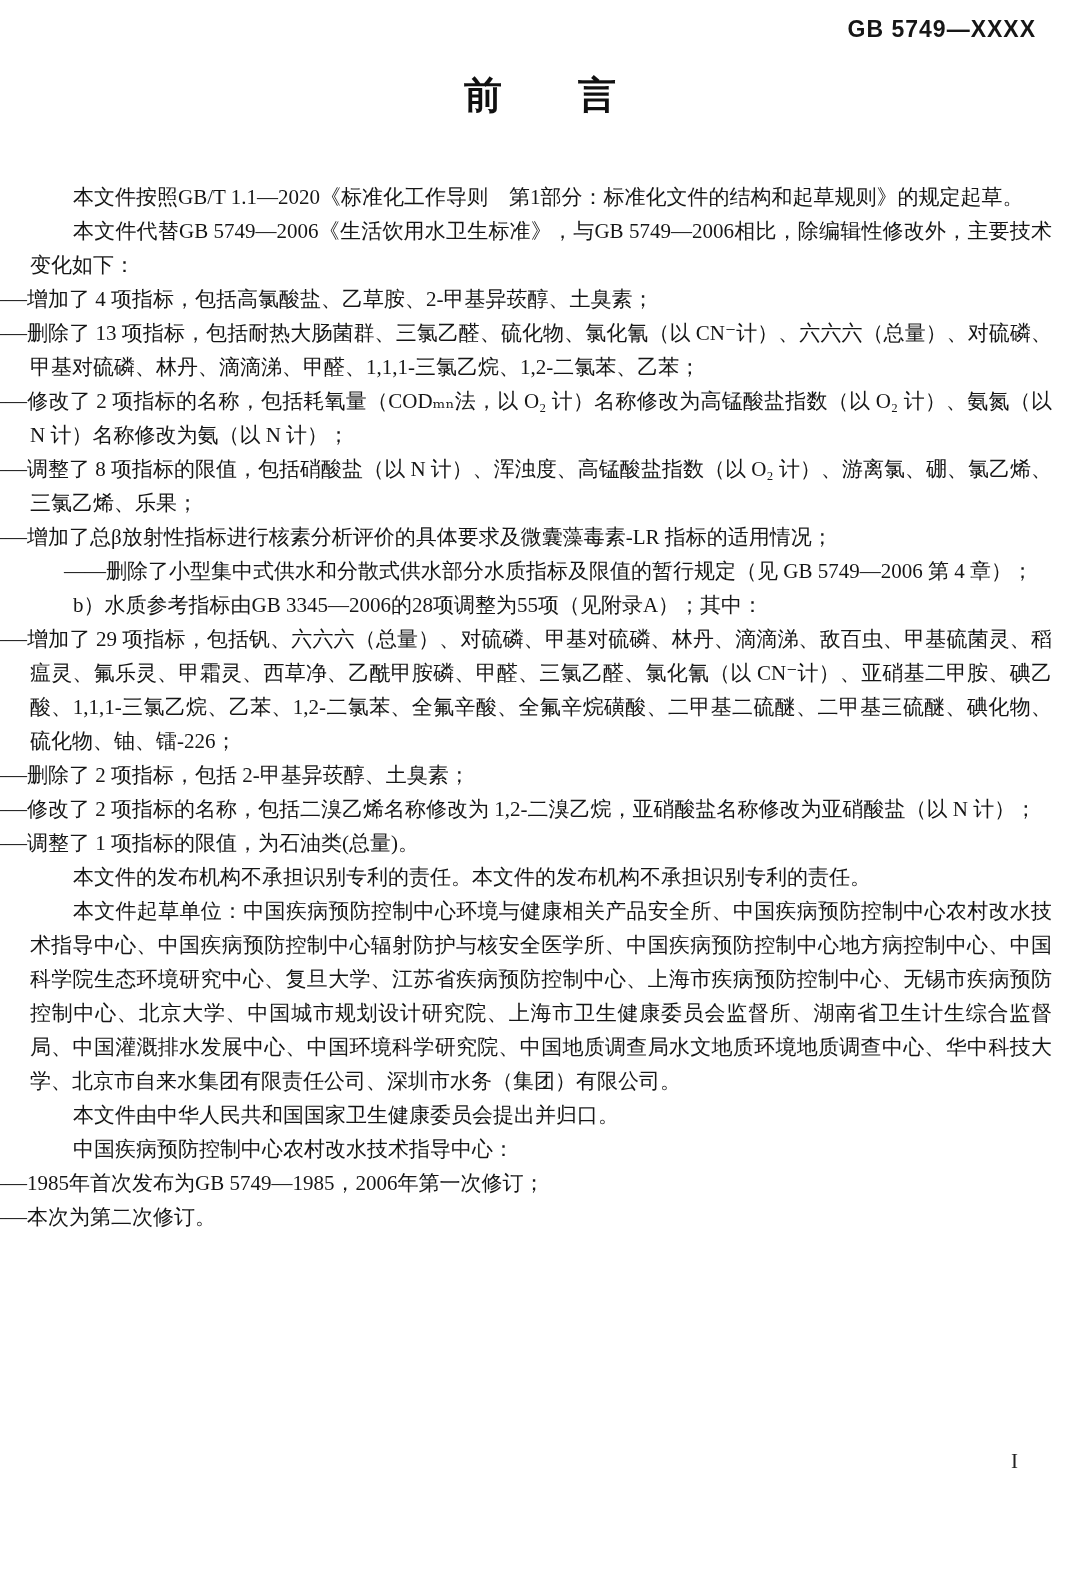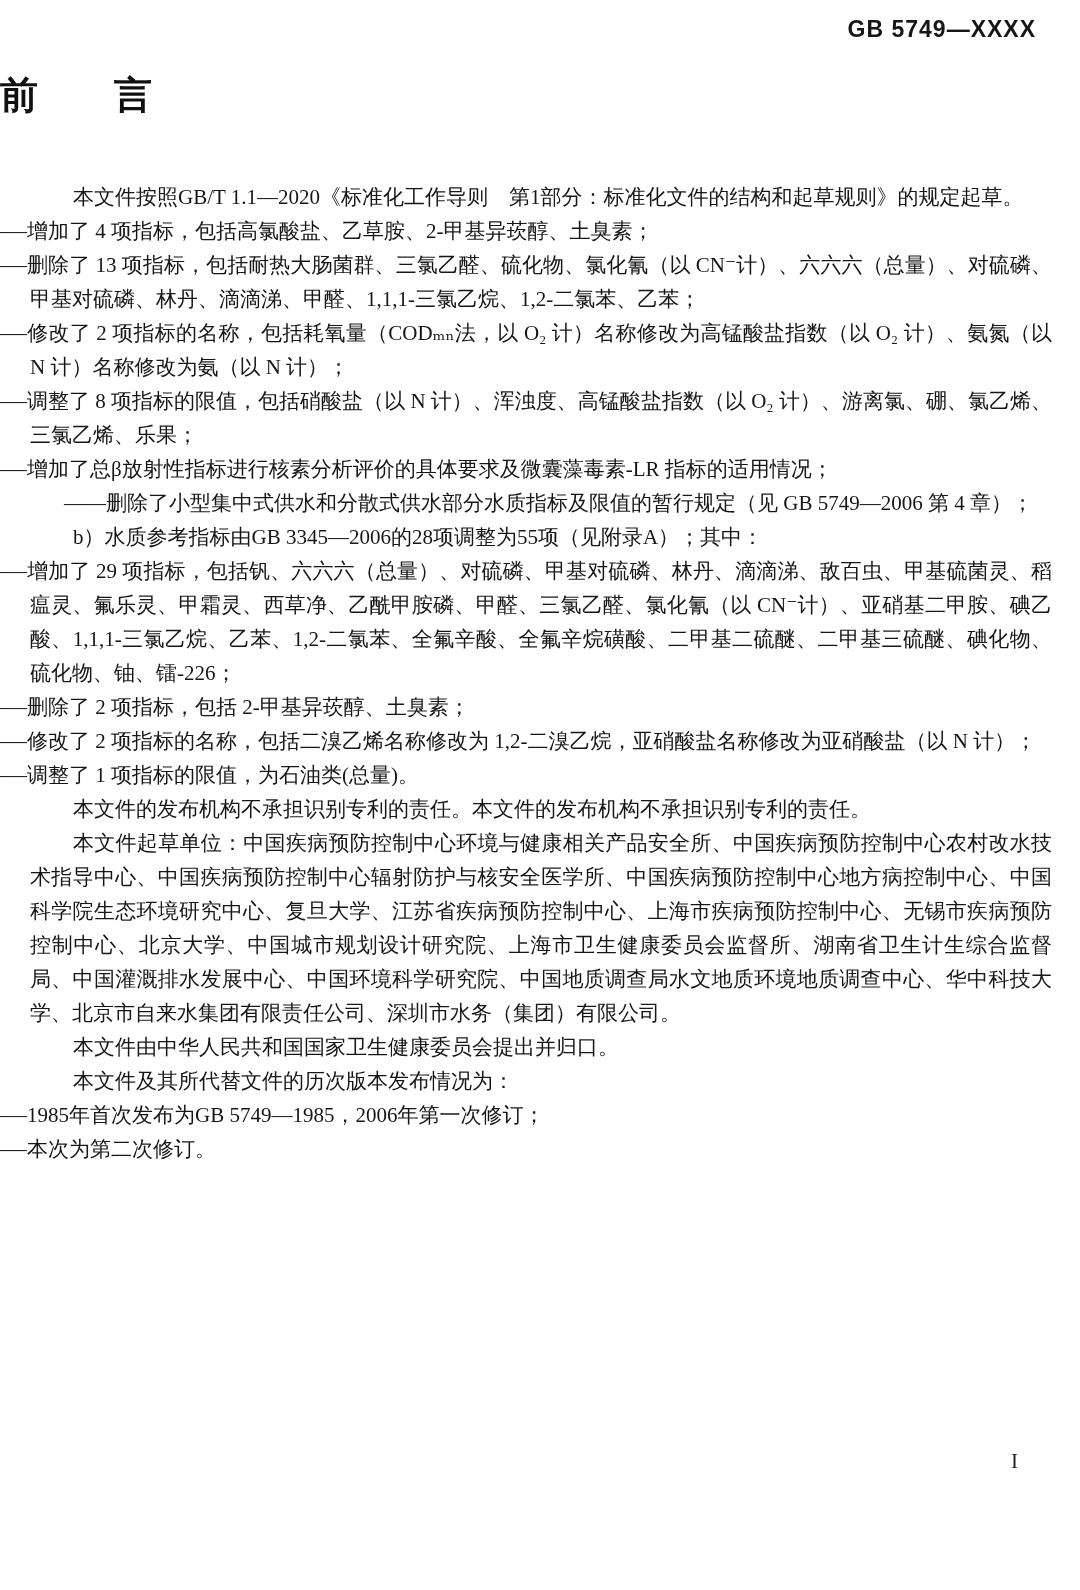--- a/index.html
+++ b/index.html
@@ -25,20 +25,21 @@
     font-weight: bold;
     letter-spacing: 1px;
     color: #161616;
   }
   .doc-title {
     position: absolute;
     top: 70px;
     left: 0;
     width: 100%;
     margin: 0;
+    text-align: center;
     font-family: "Liberation Sans", "DejaVu Sans", sans-serif;
     font-size: 38px;
     font-weight: bold;
     color: #101010;
     white-space: pre;
   }
   .doc-body {
     position: absolute;
     top: 180px;
     left: 30px;
@@ -73,34 +74,35 @@
 <body>
 
 <div class="page">
 
   <div class="doc-header">GB 5749—XXXX</div>
 
   <h1 class="doc-title">前　　言</h1>
 
   <main class="doc-body">
       <p class="p-indent">本文件按照GB/T 1.1—2020《标准化工作导则　第1部分：标准化文件的结构和起草规则》的规定起草。</p>
+      <p class="p-indent">本文件代替GB 5749—2006《生活饮用水卫生标准》，与GB 5749—2006相比，除编辑性修改外，主要技术变化如下：</p>
       <p class="p-dash">——增加了 4 项指标，包括高氯酸盐、乙草胺、2-甲基异莰醇、土臭素；</p>
       <p class="p-dash">——删除了 13 项指标，包括耐热大肠菌群、三氯乙醛、硫化物、氯化氰（以 CN⁻计）、六六六（总量）、对硫磷、甲基对硫磷、林丹、滴滴涕、甲醛、1,1,1-三氯乙烷、1,2-二氯苯、乙苯；</p>
       <p class="p-dash">——修改了 2 项指标的名称，包括耗氧量（CODₘₙ法，以 O₂ 计）名称修改为高锰酸盐指数（以 O₂ 计）、氨氮（以 N 计）名称修改为氨（以 N 计）；</p>
       <p class="p-dash">——调整了 8 项指标的限值，包括硝酸盐（以 N 计）、浑浊度、高锰酸盐指数（以 O₂ 计）、游离氯、硼、氯乙烯、三氯乙烯、乐果；</p>
       <p class="p-dash">——增加了总β放射性指标进行核素分析评价的具体要求及微囊藻毒素-LR 指标的适用情况；</p>
       <p class="p-dash-flush">——删除了小型集中式供水和分散式供水部分水质指标及限值的暂行规定（见 GB 5749—2006 第 4 章）；</p>
       <p class="p-alpha">b）水质参考指标由GB 3345—2006的28项调整为55项（见附录A）；其中：</p>
       <p class="p-dash">——增加了 29 项指标，包括钒、六六六（总量）、对硫磷、甲基对硫磷、林丹、滴滴涕、敌百虫、甲基硫菌灵、稻瘟灵、氟乐灵、甲霜灵、西草净、乙酰甲胺磷、甲醛、三氯乙醛、氯化氰（以 CN⁻计）、亚硝基二甲胺、碘乙酸、1,1,1-三氯乙烷、乙苯、1,2-二氯苯、全氟辛酸、全氟辛烷磺酸、二甲基二硫醚、二甲基三硫醚、碘化物、硫化物、铀、镭-226；</p>
       <p class="p-dash">——删除了 2 项指标，包括 2-甲基异莰醇、土臭素；</p>
       <p class="p-dash">——修改了 2 项指标的名称，包括二溴乙烯名称修改为 1,2-二溴乙烷，亚硝酸盐名称修改为亚硝酸盐（以 N 计）；</p>
       <p class="p-dash">——调整了 1 项指标的限值，为石油类(总量)。</p>
       <p class="p-indent">本文件的发布机构不承担识别专利的责任。本文件的发布机构不承担识别专利的责任。</p>
       <p class="p-indent">本文件起草单位：中国疾病预防控制中心环境与健康相关产品安全所、中国疾病预防控制中心农村改水技术指导中心、中国疾病预防控制中心辐射防护与核安全医学所、中国疾病预防控制中心地方病控制中心、中国科学院生态环境研究中心、复旦大学、江苏省疾病预防控制中心、上海市疾病预防控制中心、无锡市疾病预防控制中心、北京大学、中国城市规划设计研究院、上海市卫生健康委员会监督所、湖南省卫生计生综合监督局、中国灌溉排水发展中心、中国环境科学研究院、中国地质调查局水文地质环境地质调查中心、华中科技大学、北京市自来水集团有限责任公司、深圳市水务（集团）有限公司。</p>
       <p class="p-indent">本文件由中华人民共和国国家卫生健康委员会提出并归口。</p>
-      <p class="p-indent">本文件及其所代替文件的历次版本发布情况为：</p>
+      <p class="p-indent">中国疾病预防控制中心农村改水技术指导中心：</p>
       <p class="p-dash">——1985年首次发布为GB 5749—1985，2006年第一次修订；</p>
       <p class="p-dash">——本次为第二次修订。</p>
     </main>
 
   <div class="page-number">I</div>
 
 </div>
 
 </body></html>

